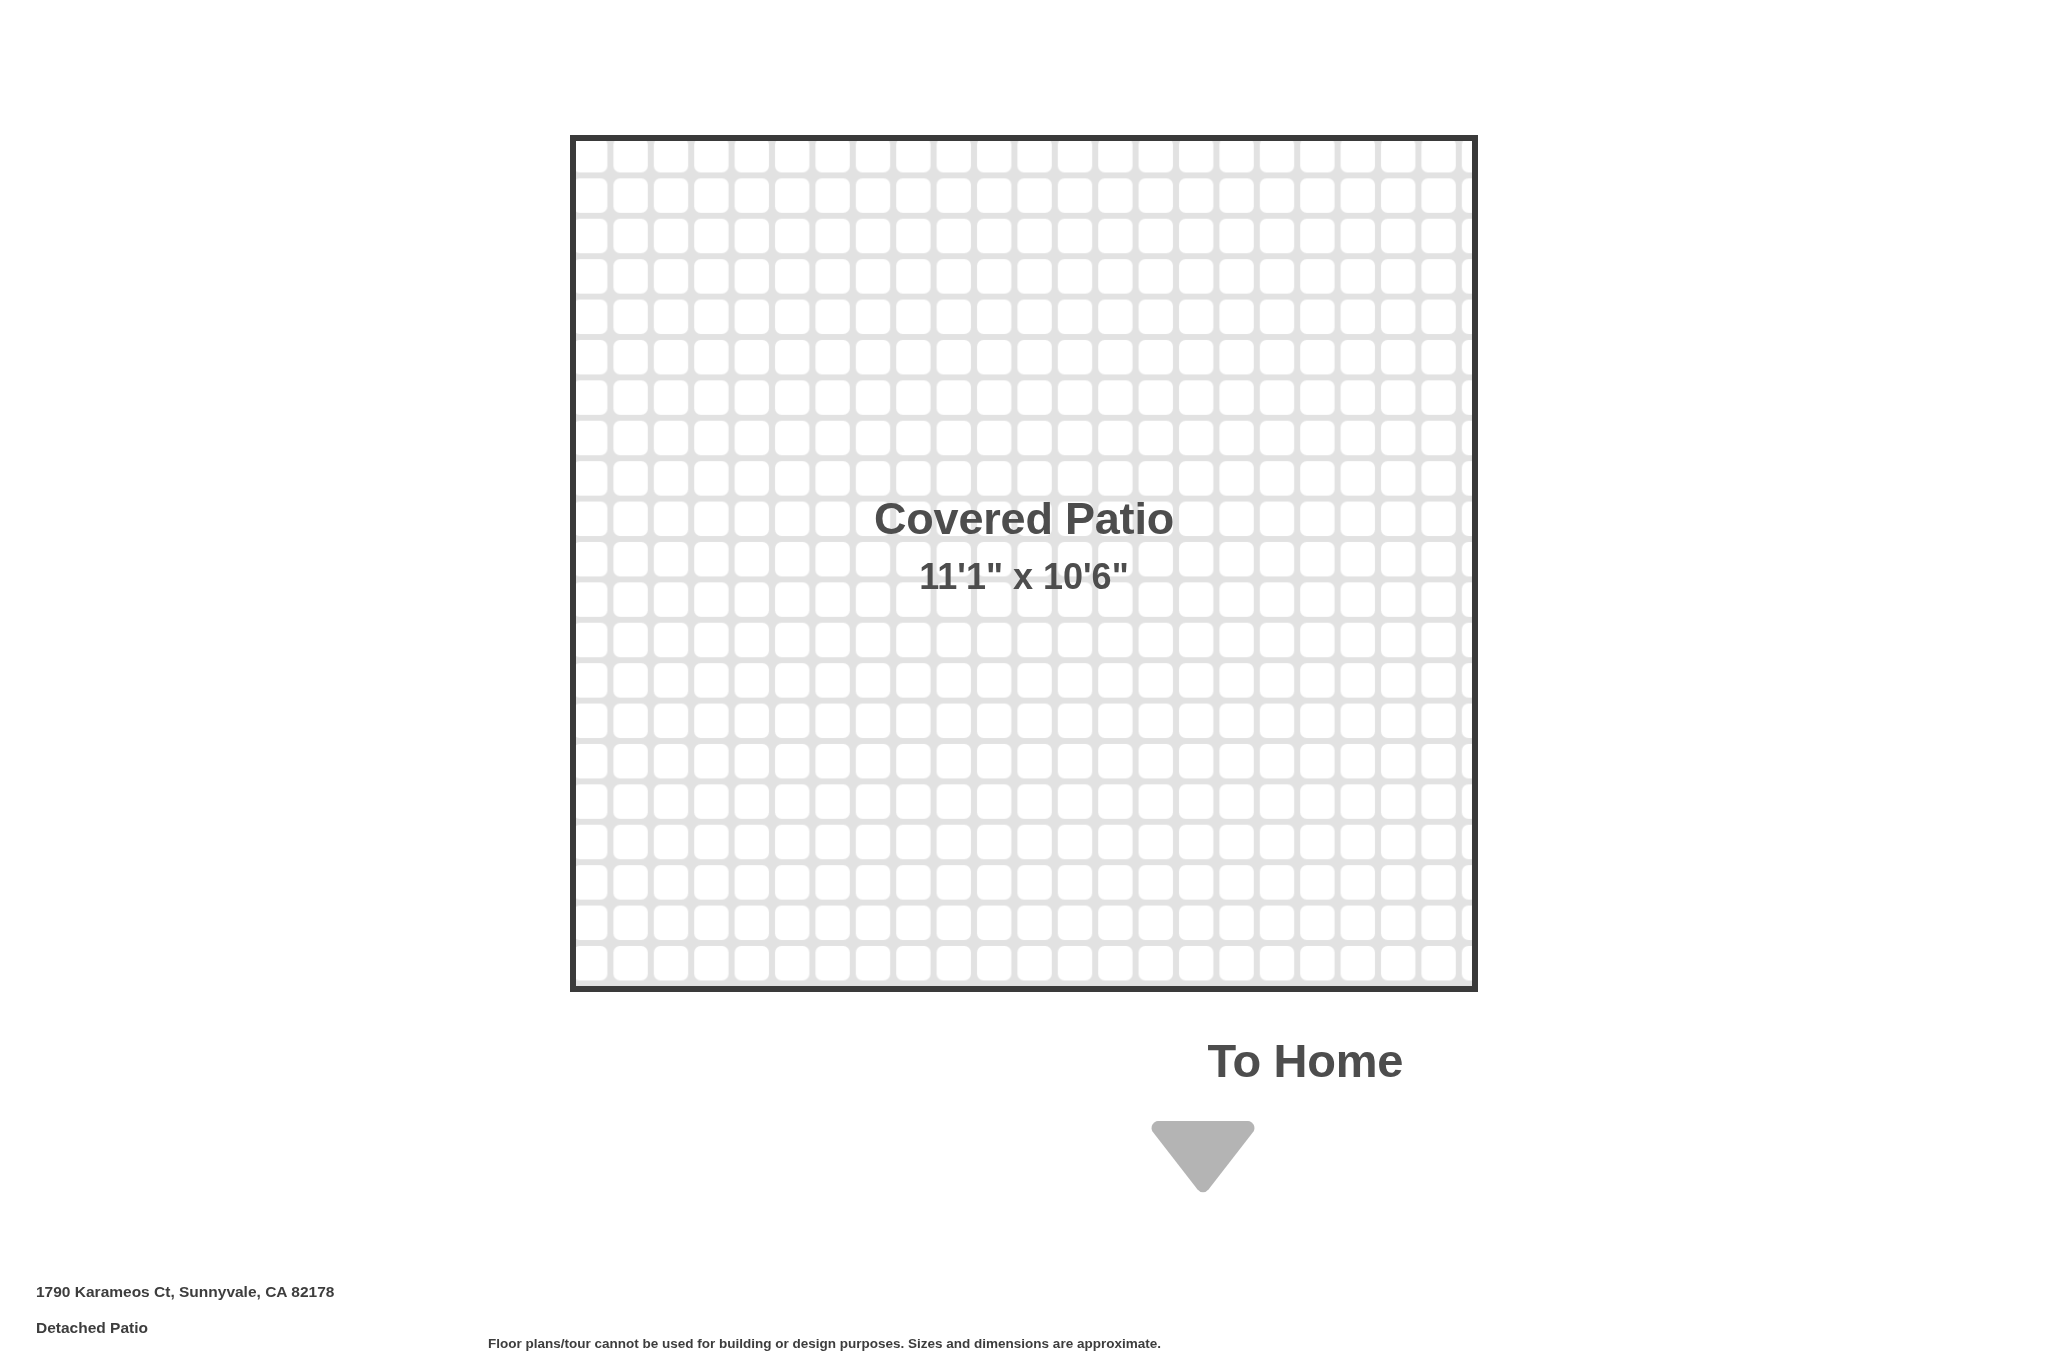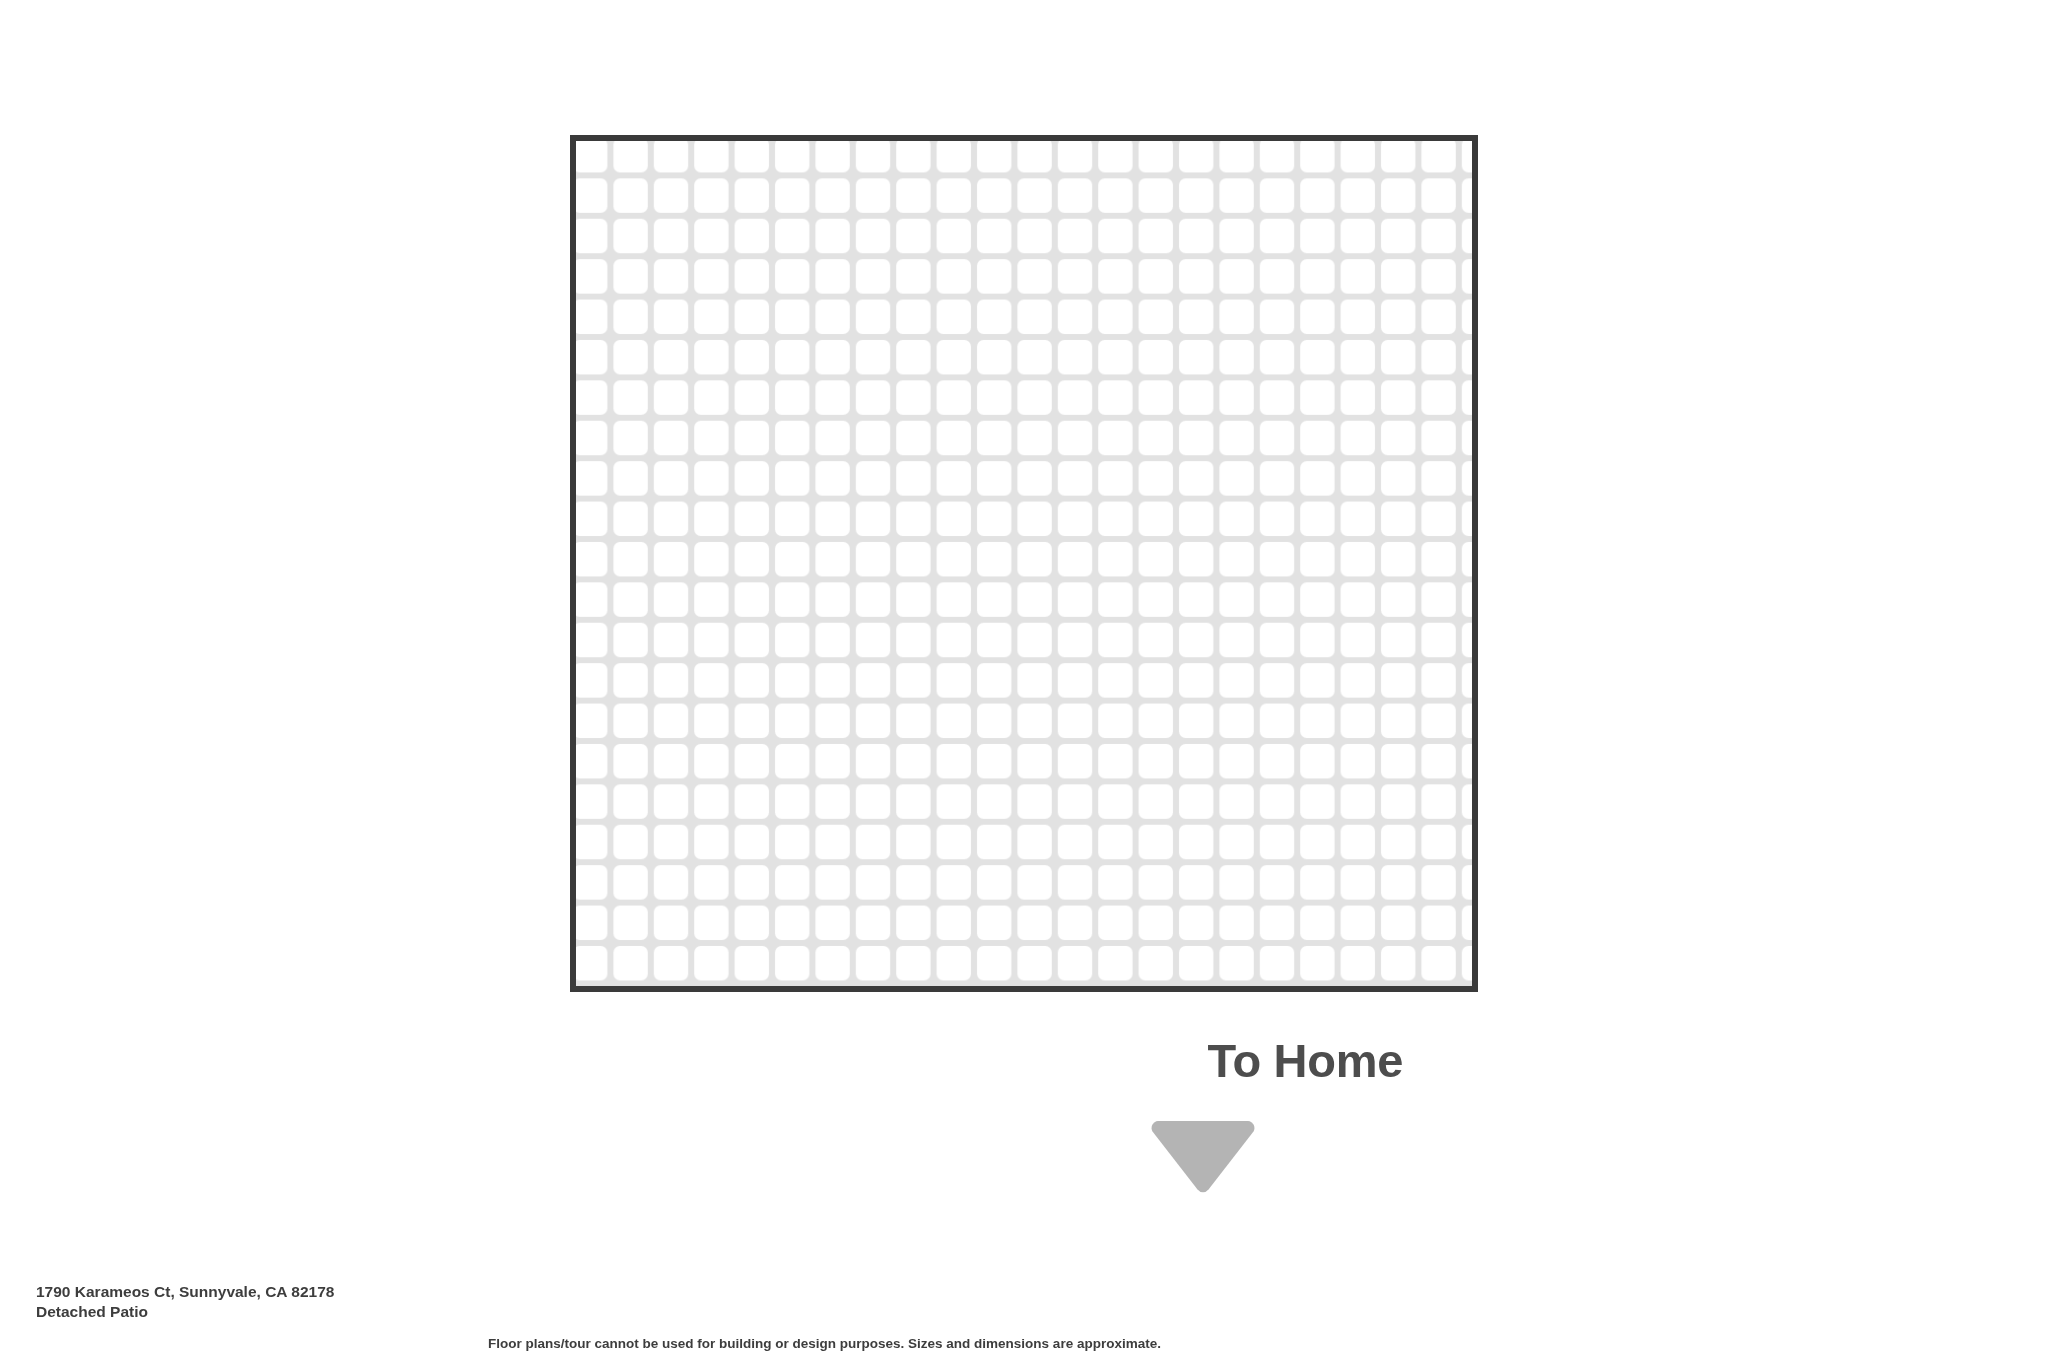--- a/index.html
+++ b/index.html
@@ -152,21 +152,21 @@
     top: 1284px;
   }
   #footer-property-info .prop-line {
     display: block;
     font-size: 15.5px;
     font-weight: bold;
     color: #3d3d3d;
     line-height: 1.0;
   }
   #footer-property-info .prop-line + .prop-line {
-    margin-top: 4px;
+    margin-top: 20px;
   }
 
   #footer-disclaimer {
     position: absolute;
     left: 0;
     top: 1337px;
     width: 1649px;
     text-align: center;
     font-size: 13.5px;
     font-weight: bold;
@@ -185,20 +185,24 @@
       <defs>
         <pattern id="tilePat" x="0" y="0" width="40.4" height="40.4" patternUnits="userSpaceOnUse">
           <rect x="0" y="0" width="40.4" height="40.4" fill="#e2e2e2"></rect>
           <rect x="3" y="3" width="34.4" height="34.4" rx="6.5" ry="6.5" fill="#ffffff"></rect>
         </pattern>
       </defs>
       <rect x="0" y="0" width="920" height="869" fill="url(#tilePat)"></rect>
     </svg>
   </div>
 
+  <div id="room-label-patio">
+    <span class="room-name">Covered Patio</span>
+    <span class="room-dims">11'1" x 10'6"</span>
+  </div>
 
   <div id="exit-marker-home">
     <span class="exit-label">To Home</span>
     <svg id="exit-arrow-down" viewBox="0 0 104 76" xmlns="http://www.w3.org/2000/svg" aria-hidden="true">
       <path d="M 7 3 L 97 3 A 7 7 0 0 1 102.5 13.5 L 57.5 71.5 A 7 7 0 0 1 46.5 71.5 L 1.5 13.5 A 7 7 0 0 1 7 3 Z" fill="#b4b4b4"></path>
     </svg>
   </div>
 
 </div>
 

